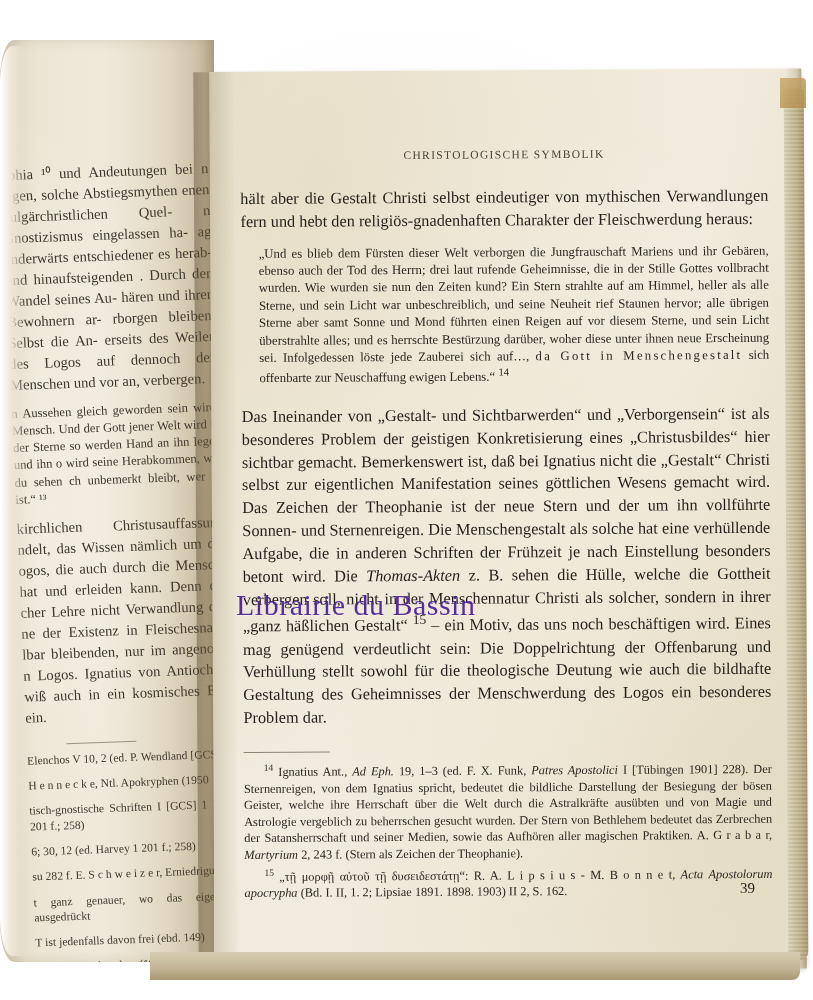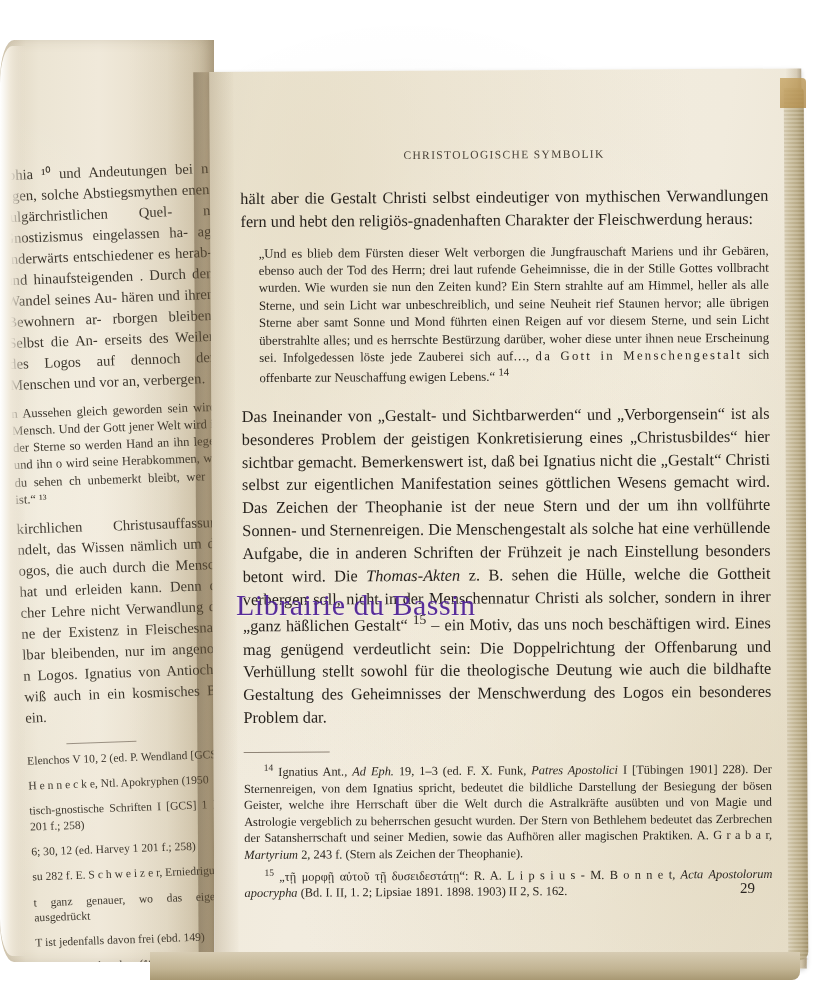--- a/index.html
+++ b/index.html
@@ -323,17 +323,17 @@
 
     <div class="rule"></div>
 
     <div class="footnotes">
       <p><sup>14</sup> <span>Ignatius Ant., </span><i>Ad Eph.</i><span> 19, 1–3 (ed. F. X. Funk, </span><i>Patres Apostolici</i><span> I [Tübingen 1901] 228). Der Sternenreigen, von dem Ignatius spricht, bedeutet die bildliche Darstellung der Besiegung der bösen Geister, welche ihre Herrschaft über die Welt durch die Astralkräfte ausübten und von Magie und Astrologie vergeblich zu beherrschen gesucht wurden. Der Stern von Bethlehem bedeutet das Zerbrechen der Satansherrschaft und seiner Medien, sowie das Aufhören aller magischen Praktiken. A. G r a b a r, </span><i>Martyrium</i><span> 2, 243 f. (Stern als Zeichen der Theophanie).</span></p>
 
       <p><sup>15</sup> <span>„τῇ μορφῇ αὐτοῦ τῇ δυσειδεστάτῃ“: R. A. L i p s i u s - M. B o n n e t, </span><i>Acta Apostolorum apocrypha</i><span> (Bd. I. II, 1. 2; Lipsiae 1891. 1898. 1903) II 2, S. 162.</span></p>
     </div>
   </div>
 
-  <div class="page-number">29</div>
+  <div class="page-number">39</div>
 
   <div class="watermark">Librairie du Bassin</div>
 
 </div>
 
 </body></html>

